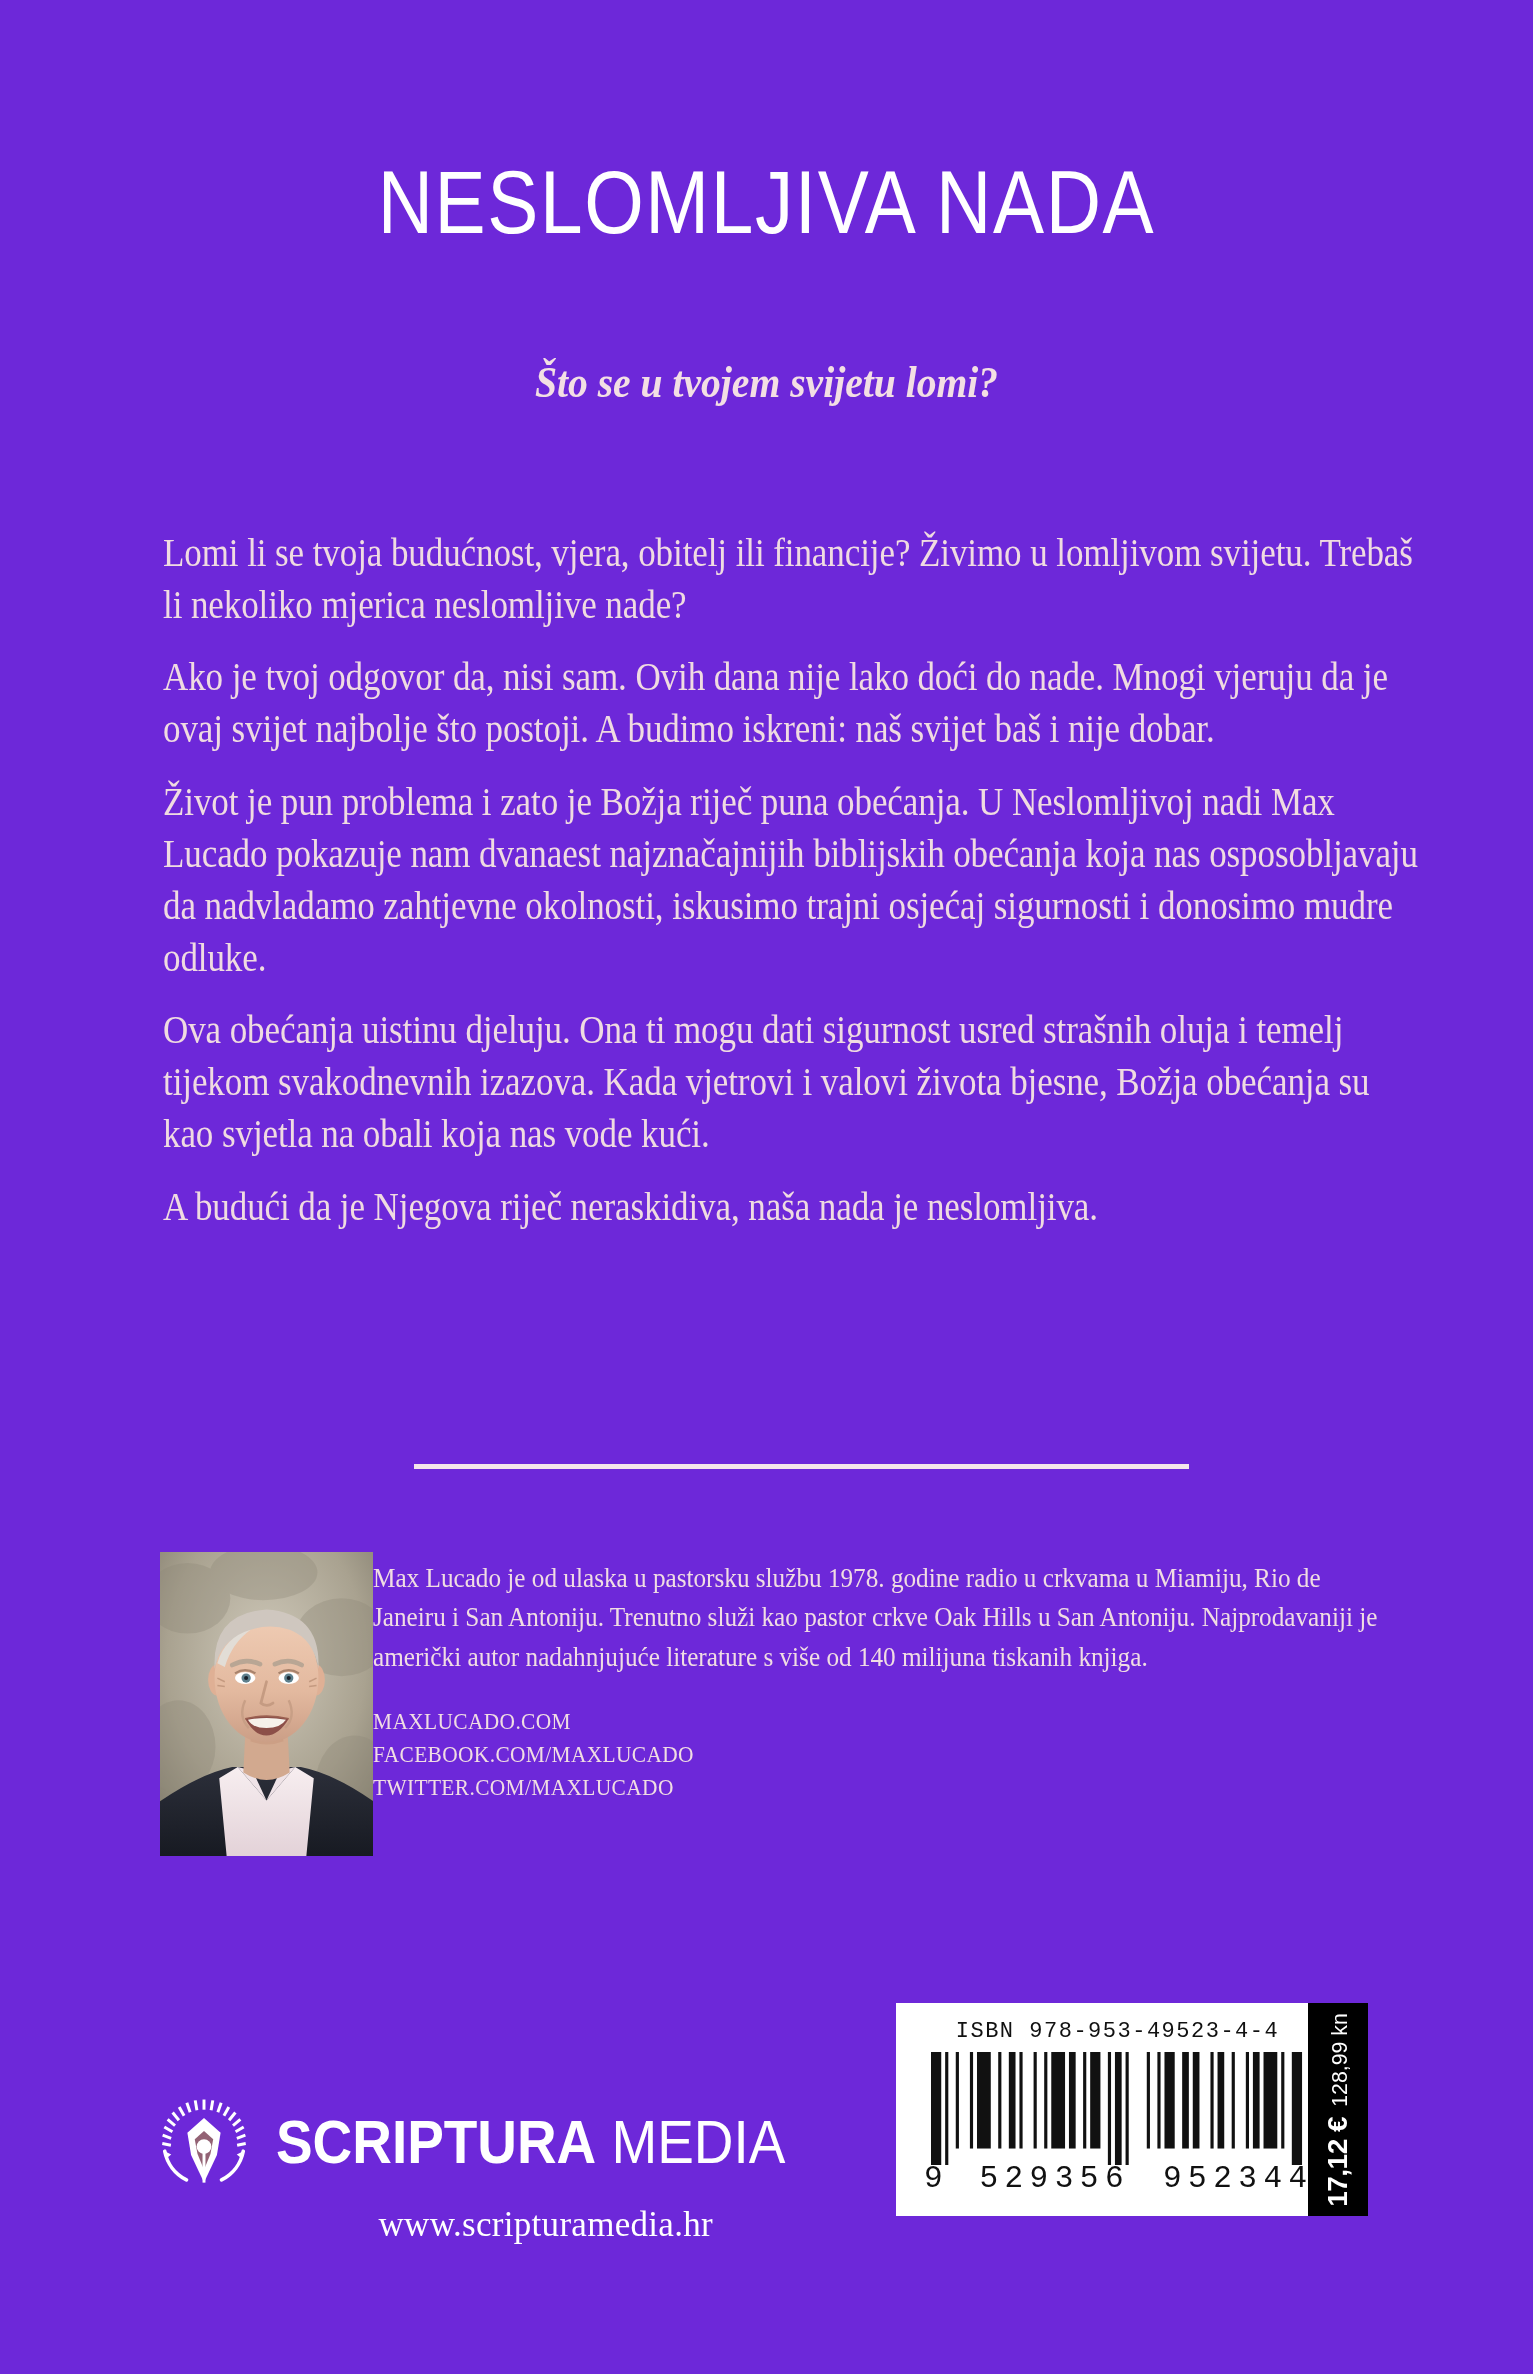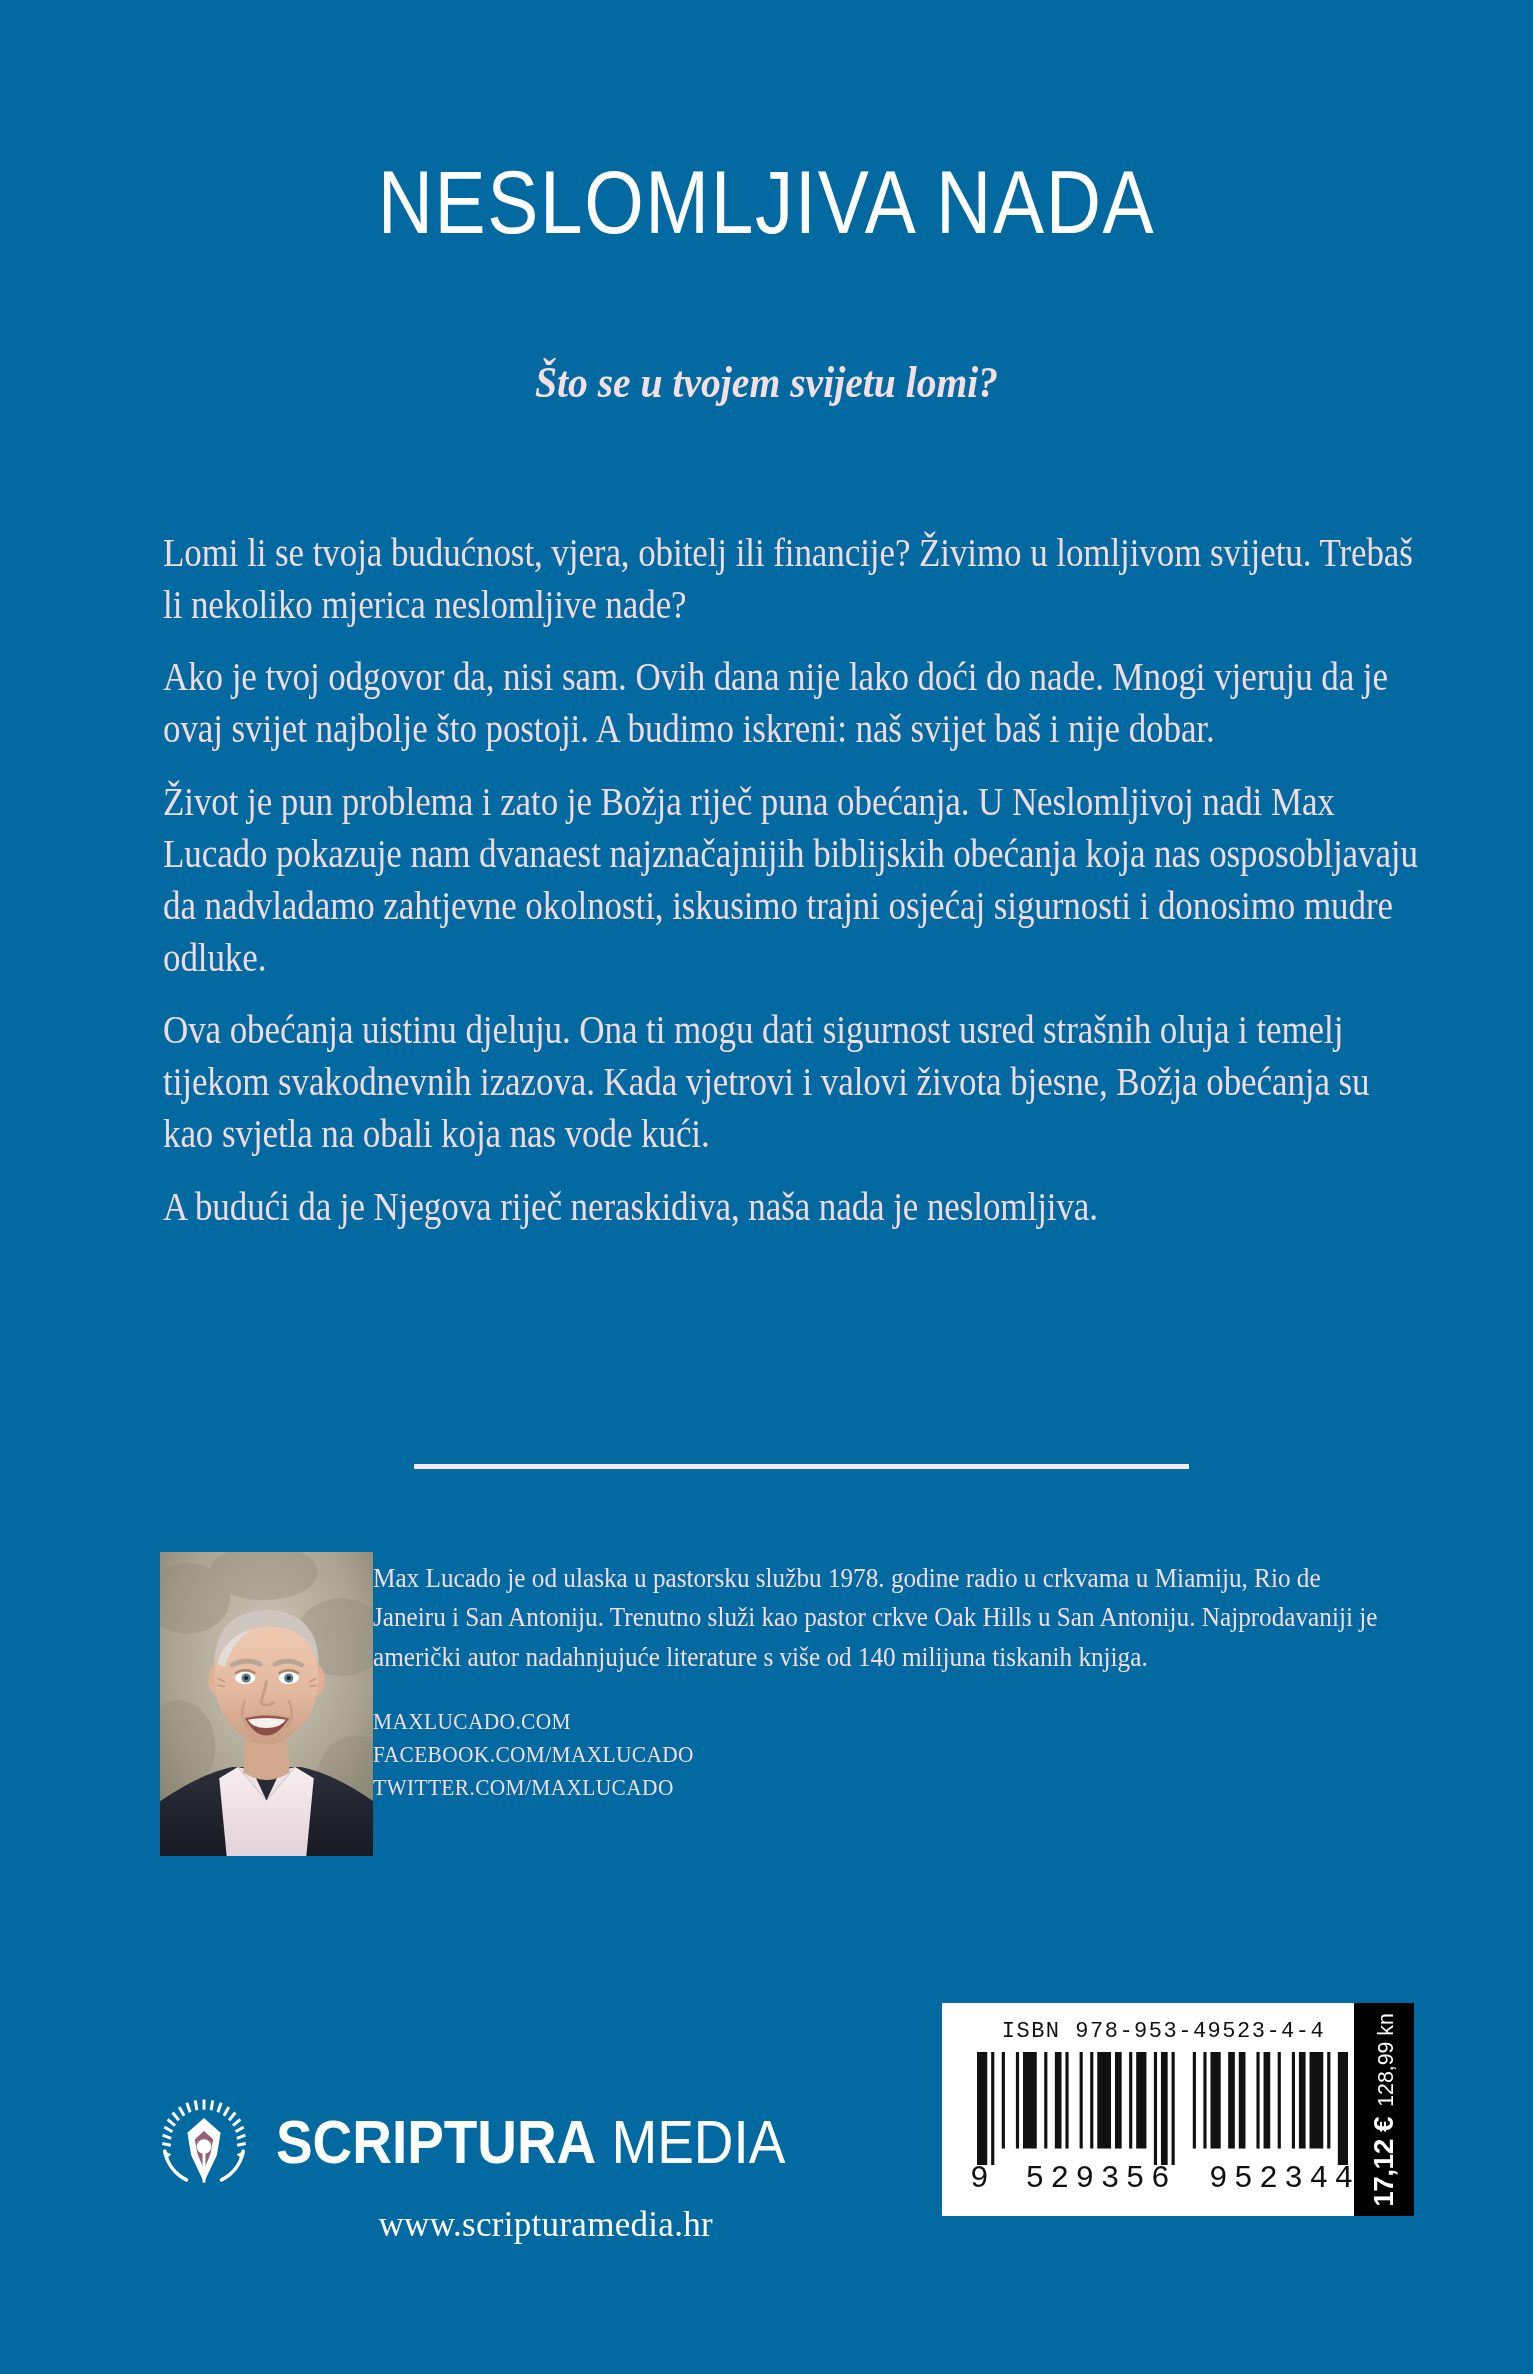--- a/index.html
+++ b/index.html
@@ -7,21 +7,21 @@
     padding: 0;
     background: #6a4a55;
   }
   body {
     font-family: "Liberation Serif", serif;
   }
   .cover {
     position: relative;
     width: 1533px;
     height: 2375px;
-    background: #0369a1;
+    background: #6d28d9;
     overflow: hidden;
     box-sizing: border-box;
   }
 
   
   .title {
     position: absolute;
     top: 156px;
     left: 0;
     width: 1533px;
@@ -166,21 +166,21 @@
     width: 557px;
     font-family: "Liberation Serif", serif;
     font-size: 35px;
     color: #ffffff;
     letter-spacing: 0.3px;
   }
 
   
   .barcode-wrap {
     position: absolute;
-    left: 902px;
+    left: 856px;
     top: 2003px;
     width: 472px;
     height: 213px;
     display: flex;
     padding-left: 40px;
   }
   .barcode-white {
     background: #ffffff;
     width: 443px;
     height: 213px;

